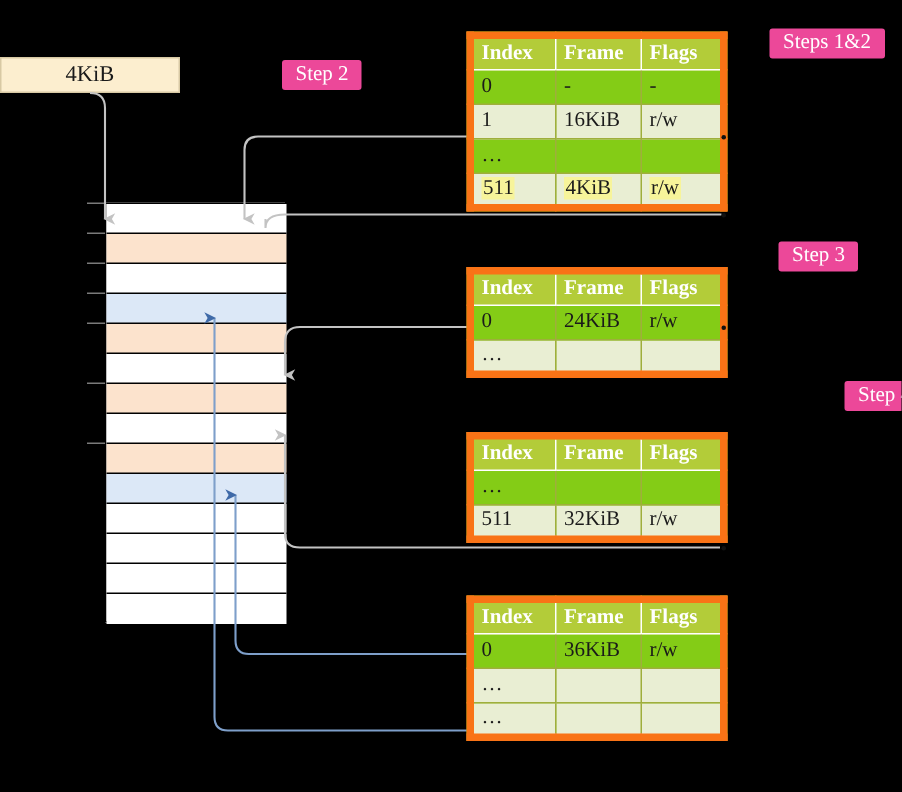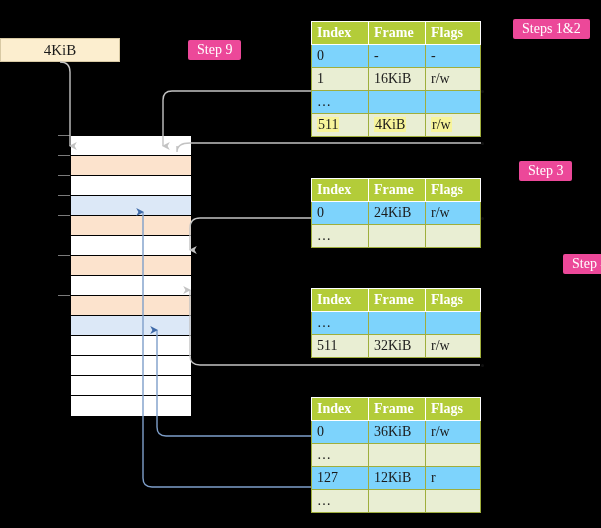--- a/index.html
+++ b/index.html
@@ -21,21 +21,21 @@
   
   .memcol{position:absolute;left:70px;top:135px;width:120px;height:280px;
           border:1px solid #000;box-sizing:border-box;background:#fff;}
   .memrow{position:absolute;left:0;width:120px;height:20px;
           border-bottom:1px solid #000;box-sizing:border-box;}
   .memrow.last{border-bottom:none;}
   .tick{position:absolute;width:12px;height:0;border-top:1px solid #7a7a7a;}
 
   
   .ptable{position:absolute;border-collapse:collapse;
-          background:#7dd3fc;border:1px solid #f97316;font-size:14px;}
+          background:#84cc16;border:5px solid #f97316;font-size:14px;}
   .ptable td,.ptable th{border:1px solid #9fae3c;padding:1px 5px;
           height:23px;box-sizing:border-box;text-align:left;
           font-weight:normal;white-space:nowrap;vertical-align:middle;}
   .ptable th{background:#b3cc39;color:#fff;font-weight:bold;font-size:14px;
           border-color:#ffffff;}
   .ptable tr.alt td{background:#e9eed3;}
   .ptable td.c0{width:57px;}
   .ptable td.c1{width:57px;}
   .ptable td.c2{width:55px;}
   .ptable th.c0{width:57px;}
@@ -110,21 +110,21 @@
 
     <g fill="none" stroke="#7e9fca" stroke-width="1.4">
 
       <path d="M480,436 L166,436 Q157,436 157,427 L157,330" marker-end="url(#ablue)"></path>
 
       <path d="M480,487 L152,487 Q143,487 143,478 L143,212" marker-end="url(#ablue)"></path>
     </g>
   </svg>
 
   <div id="badges">
-      <div class="badge" style="left: 188px; top: 40px;">Step 9</div>
+      <div class="badge" style="left: 188px; top: 40px;">Step 2</div>
       <div class="badge" style="left: 513px; top: 19px;">Steps 1&amp;2</div>
       <div class="badge" style="left: 519px; top: 161px;">Step 3</div>
       <div class="badge" style="left: 517px; top: 254px; margin-left: 46px;">Step 4</div>
     </div>
 
   <div id="tables">
       <table class="ptable" style="left: 311px; top: 21px;">
         <thead>
           <tr>
             <th class="c0">Index</th>
@@ -208,25 +208,20 @@
         <tbody>
           <tr>
             <td class="c0">0</td>
             <td class="c1">36KiB</td>
             <td class="c2">r/w</td>
           </tr>
           <tr class="alt">
             <td class="c0">…</td>
             <td class="c1"></td>
             <td class="c2"></td>
-          </tr>
-          <tr>
-            <td class="c0">127</td>
-            <td class="c1">12KiB</td>
-            <td class="c2">r</td>
           </tr>
           <tr class="alt">
             <td class="c0">…</td>
             <td class="c1"></td>
             <td class="c2"></td>
           </tr>
         </tbody>
       </table>
     </div>
 

